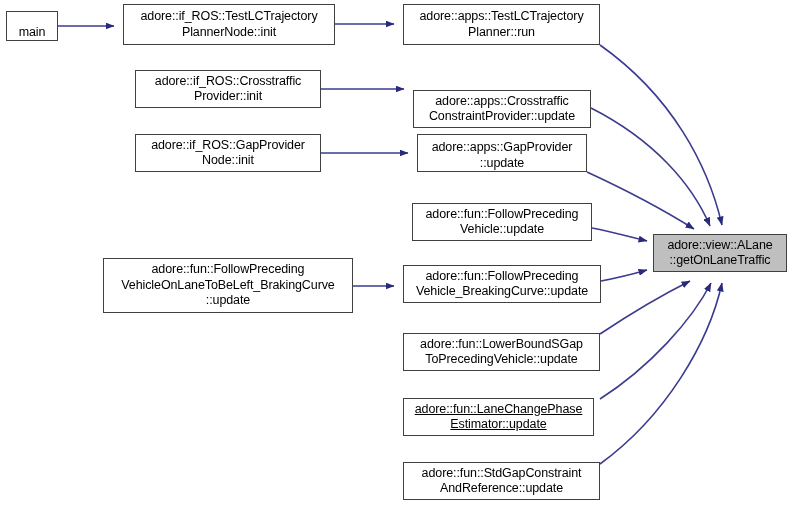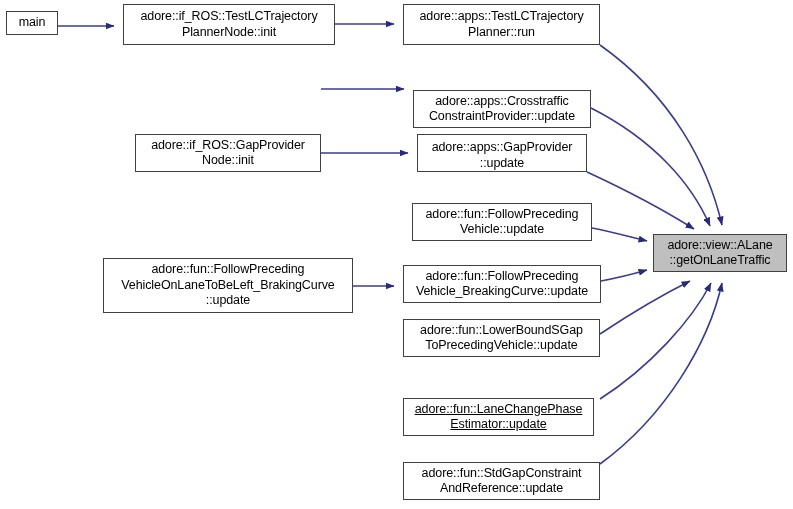--- a/index.html
+++ b/index.html
@@ -97,29 +97,33 @@
       <path d="M 600,334 C 627,316 664,294 690,281" fill="none" stroke="#3b3b8f" stroke-width="1.6" marker-end="url(#arrowhead)"></path>
     </g>
     <g>
       <path d="M 600,399 C 650,367 692,320 711,283" fill="none" stroke="#3b3b8f" stroke-width="1.6" marker-end="url(#arrowhead)"></path>
     </g>
     <g>
       <path d="M 600,464 C 666,416 709,342 722,283" fill="none" stroke="#3b3b8f" stroke-width="1.6" marker-end="url(#arrowhead)"></path>
     </g>
   </svg>
 
-  <div class="node" style="left:6px; top:11px; width:52px; height:24px;">
+  <div class="node" style="left:6px; top:11px; width:52px; height:30px;align-items:flex-end;">
     <span class="label">main</span>
   </div>
 
   <div class="node" style="left:123px; top:4px; width:212px; height:41px;">
     <span class="label">adore::if_ROS::TestLCTrajectory
 PlannerNode::init</span>
   </div>
 
+  <div class="node" style="left:135px; top:70px; width:186px; height:38px;">
+    <span class="label">adore::if_ROS::Crosstraffic
+Provider::init</span>
+  </div>
 
   <div class="node" style="left:135px; top:134px; width:186px; height:38px;">
     <span class="label">adore::if_ROS::GapProvider
 Node::init</span>
   </div>
 
   <div class="node" style="left:103px; top:258px; width:250px; height:55px;">
     <span class="label">adore::fun::FollowPreceding
 VehicleOnLaneToBeLeft_BrakingCurve
 ::update</span>
@@ -143,21 +147,21 @@
   <div class="node" style="left:412px; top:203px; width:180px; height:38px;">
     <span class="label">adore::fun::FollowPreceding
 Vehicle::update</span>
   </div>
 
   <div class="node" style="left:403px; top:265px; width:198px; height:38px;">
     <span class="label">adore::fun::FollowPreceding
 Vehicle_BreakingCurve::update</span>
   </div>
 
-  <div class="node" style="left:403px; top:319px; width:197px; height:38px;justify-content:center;">
+  <div class="node" style="left:403px; top:333px; width:197px; height:38px;justify-content:center;">
     <span class="label">adore::fun::LowerBoundSGap
 ToPrecedingVehicle::update</span>
   </div>
 
   <div class="node" style="left:403px; top:398px; width:191px; height:38px;text-decoration:underline;">
     <span class="label">adore::fun::LaneChangePhase
 Estimator::update</span>
   </div>
 
   <div class="node" style="left:403px; top:462px; width:197px; height:38px;">

